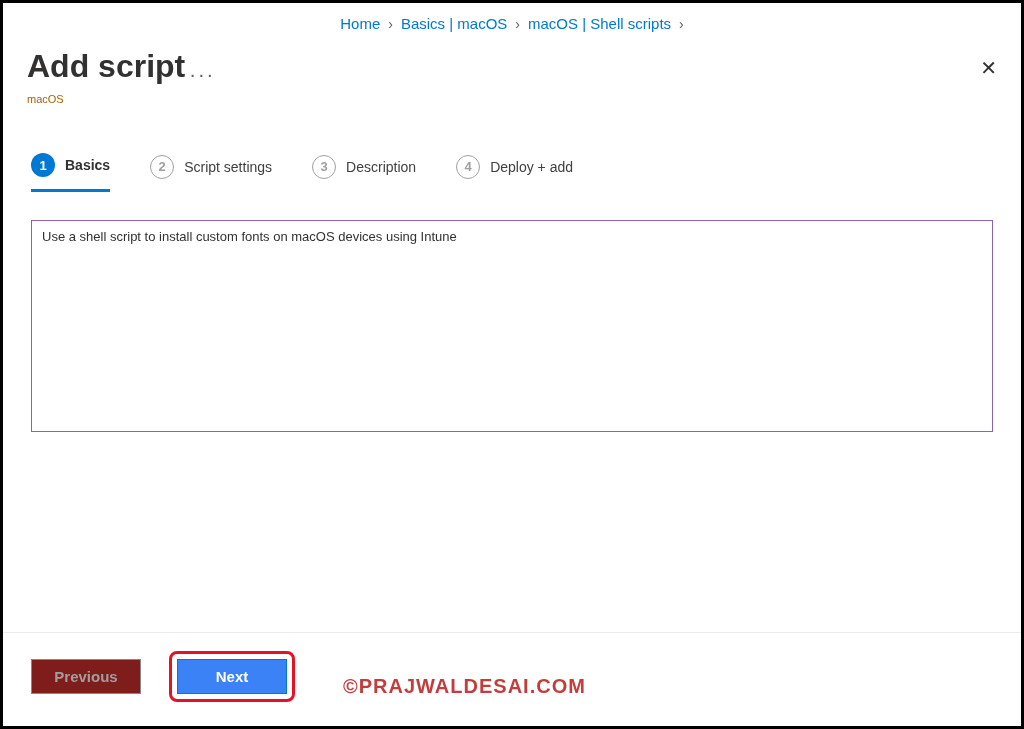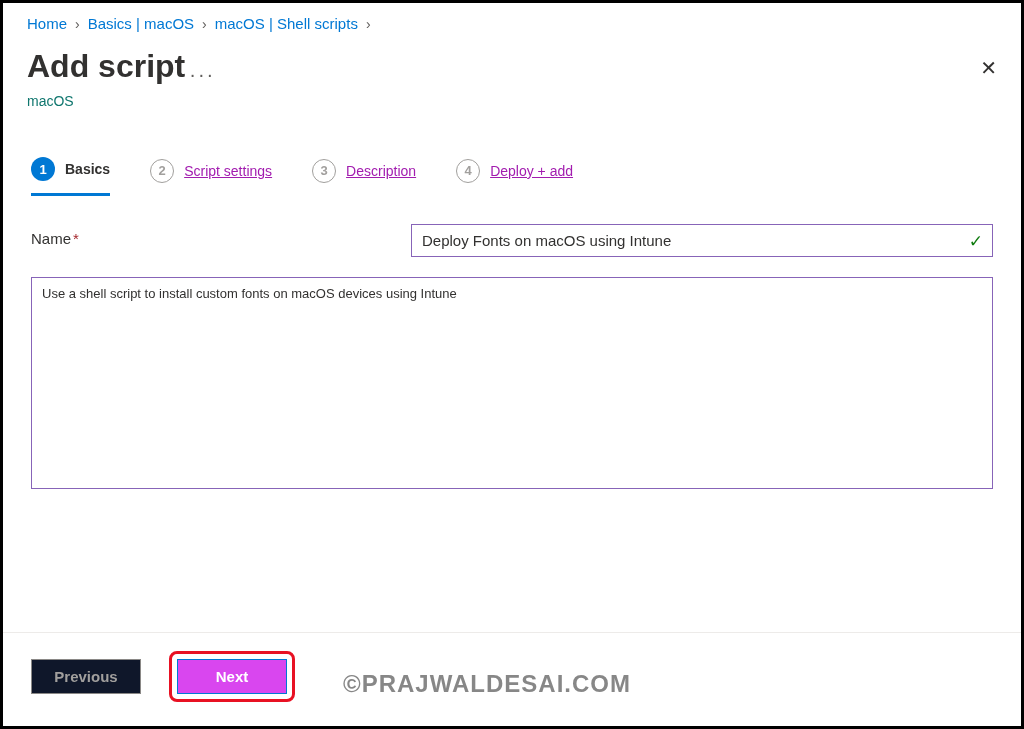--- a/index.html
+++ b/index.html
@@ -15,20 +15,21 @@
       border: 3px solid #000;
       position: relative;
       overflow: hidden;
     }
     .breadcrumb {
       display: flex;
       align-items: center;
       gap: 8px;
       padding: 12px 24px;
       font-size: 15px;
+      justify-content: center;
     }
     .breadcrumb a {
       color: #0078d4;
       text-decoration: none;
     }
     .breadcrumb .sep {
       color: #605e5c;
       font-size: 14px;
     }
     .header {
@@ -56,22 +57,22 @@
     }
     .close-icon {
       font-size: 20px;
       color: #323130;
       cursor: pointer;
       font-weight: 300;
       padding-top: 8px;
     }
     .subtitle {
       padding: 0 24px 20px 24px;
-      font-size: 14px;
-      color: #0f766e;
+      font-size: 11px;
+      color: #a16207;
     }
     .tabs {
       display: flex;
       gap: 40px;
       padding: 28px 28px 0 28px;
       align-items: center;
     }
     .tab {
       display: flex;
       align-items: center;
@@ -101,23 +102,22 @@
       color: #a19f9d;
     }
     .tab-label {
       font-size: 14px;
       font-weight: 600;
     }
     .tab.active .tab-label {
       color: #323130;
     }
     .tab:not(.active) .tab-label {
-      color: #a21caf;
+      color: #404040;
       font-weight: 400;
-      text-decoration: underline;
     }
     .form {
       padding: 28px 28px 0 28px;
     }
     .form-row {
       display: flex;
       margin-bottom: 20px;
     }
     .form-label {
       width: 380px;
@@ -174,41 +174,41 @@
     .btn {
       min-width: 110px;
       padding: 8px 18px;
       font-size: 15px;
       font-weight: 600;
       border: 1px solid #8a8886;
       cursor: pointer;
       font-family: inherit;
     }
     .btn-prev {
-      background: #0f172a;
+      background: #7f1d1d;
       color: #a19f9d;
     }
     .btn-next {
-      background: #d946ef;
+      background: #3b82f6;
       color: #fff;
       border-color: #0078d4;
     }
     .next-highlight {
       border: 3px solid #e81123;
       border-radius: 8px;
       padding: 5px;
       display: inline-flex;
     }
     .watermark {
       position: absolute;
       bottom: 28px;
       left: 340px;
-      font-size: 24px;
+      font-size: 20px;
       font-weight: 700;
-      color: #737373;
+      color: #b91c1c;
       letter-spacing: 1px;
       opacity: 0.85;
       pointer-events: none;
     }
   </style>
 </head>
 <body>
 
 <div class="breadcrumb">
   <a href="#">Home</a>
@@ -243,29 +243,20 @@
     <span class="tab-label">Description</span>
   </div>
   <div class="tab">
     <span class="tab-num">4</span>
     <span class="tab-label">Deploy + add</span>
   </div>
 </div>
 
 <div class="form">
   <div class="form-row">
-    <div class="form-label">
-      <span>Name</span><span class="req">*</span>
-    </div>
-    <div class="form-field">
-      <input type="text" class="text-input" value="Deploy Fonts on macOS using Intune" style="">
-      <span class="check-icon">✓</span>
-    </div>
-  </div>
-  <div class="form-row">
     <div class="form-field">
       <textarea class="textarea-input" style="">Use a shell script to install custom fonts on macOS devices using Intune</textarea>
     </div>
   </div>
 </div>
 
 <div class="footer">
   <button class="btn btn-prev">Previous</button>
   <div class="next-highlight">
     <button class="btn btn-next">Next</button>

